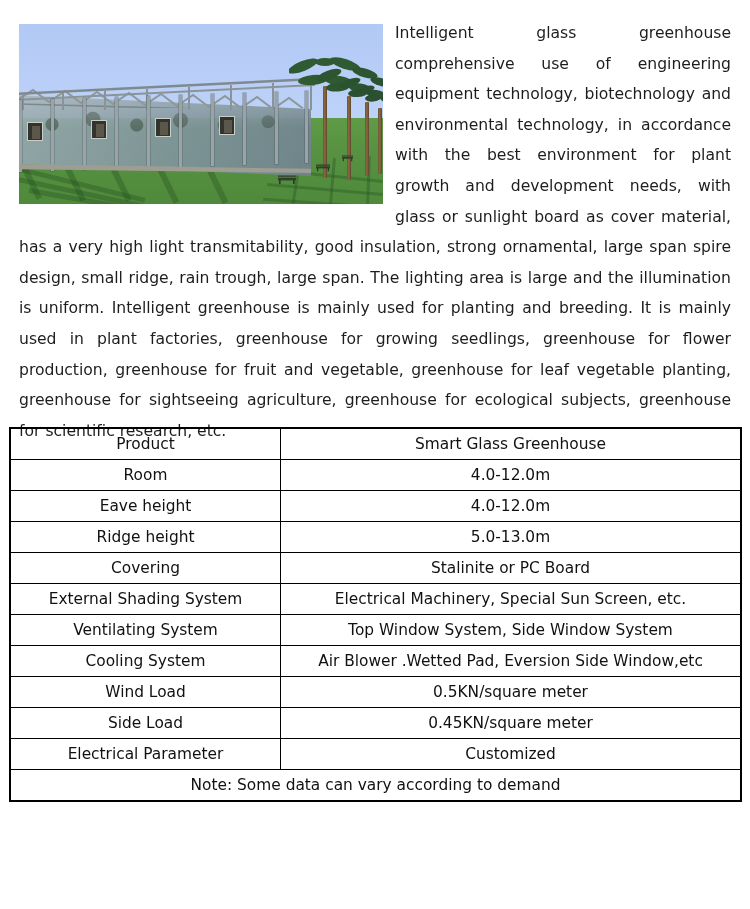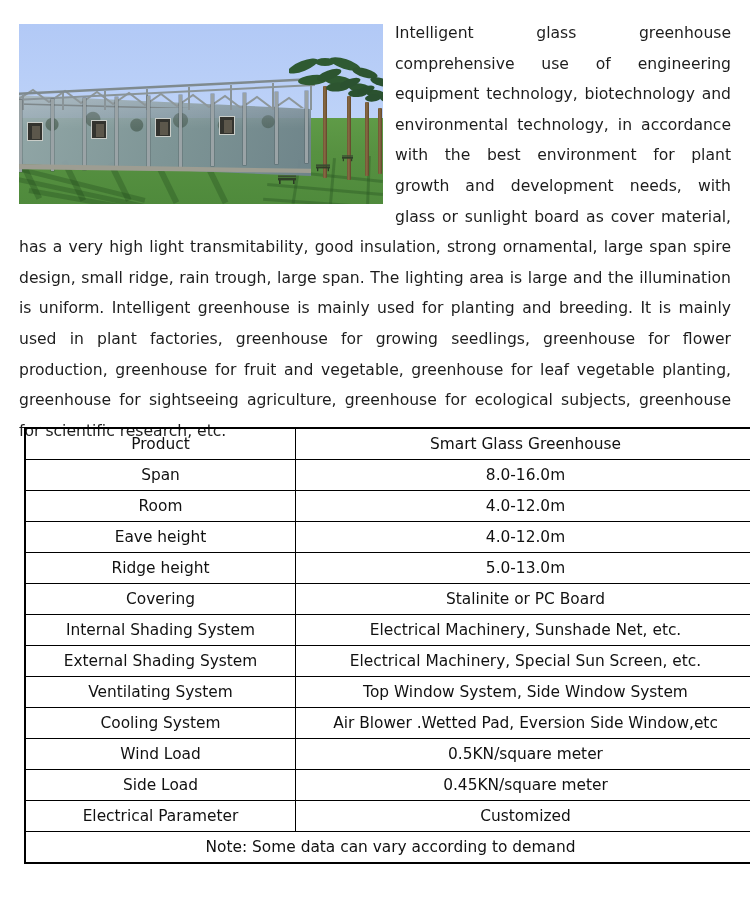--- a/index.html
+++ b/index.html
@@ -196,21 +196,21 @@
     text-align: justify;
     text-justify: inter-word;
     color: #1d1d1d;
     margin: 0;
     hyphens: manual;
   }
 
   
   .spec-table-wrap {
     position: absolute;
-    left: 24px;
+    left: 9px;
     top: 427px;
     width: 714px;
   }
   table.spec {
     border-collapse: collapse;
     width: 714px;
     table-layout: fixed;
     border: 2px solid #000;
   }
   table.spec td {
@@ -388,42 +388,34 @@
 </div>
 
 <div class="spec-table-wrap">
   <table class="spec">
     <tbody id="spec-body">
         <tr>
           <td class="label">Product</td>
           <td class="value">Smart Glass Greenhouse</td>
         </tr>
         <tr>
-          <td class="label">Span</td>
-          <td class="value">8.0-16.0m</td>
-        </tr>
-        <tr>
           <td class="label">Room</td>
           <td class="value">4.0-12.0m</td>
         </tr>
         <tr>
           <td class="label">Eave height</td>
           <td class="value">4.0-12.0m</td>
         </tr>
         <tr>
           <td class="label">Ridge height</td>
           <td class="value">5.0-13.0m</td>
         </tr>
         <tr>
           <td class="label">Covering</td>
           <td class="value">Stalinite or PC Board</td>
-        </tr>
-        <tr>
-          <td class="label">Internal Shading System</td>
-          <td class="value">Electrical Machinery, Sunshade Net, etc.</td>
         </tr>
         <tr>
           <td class="label">External Shading System</td>
           <td class="value">Electrical Machinery, Special Sun Screen, etc.</td>
         </tr>
         <tr>
           <td class="label">Ventilating System</td>
           <td class="value">Top Window System, Side Window System</td>
         </tr>
         <tr>

